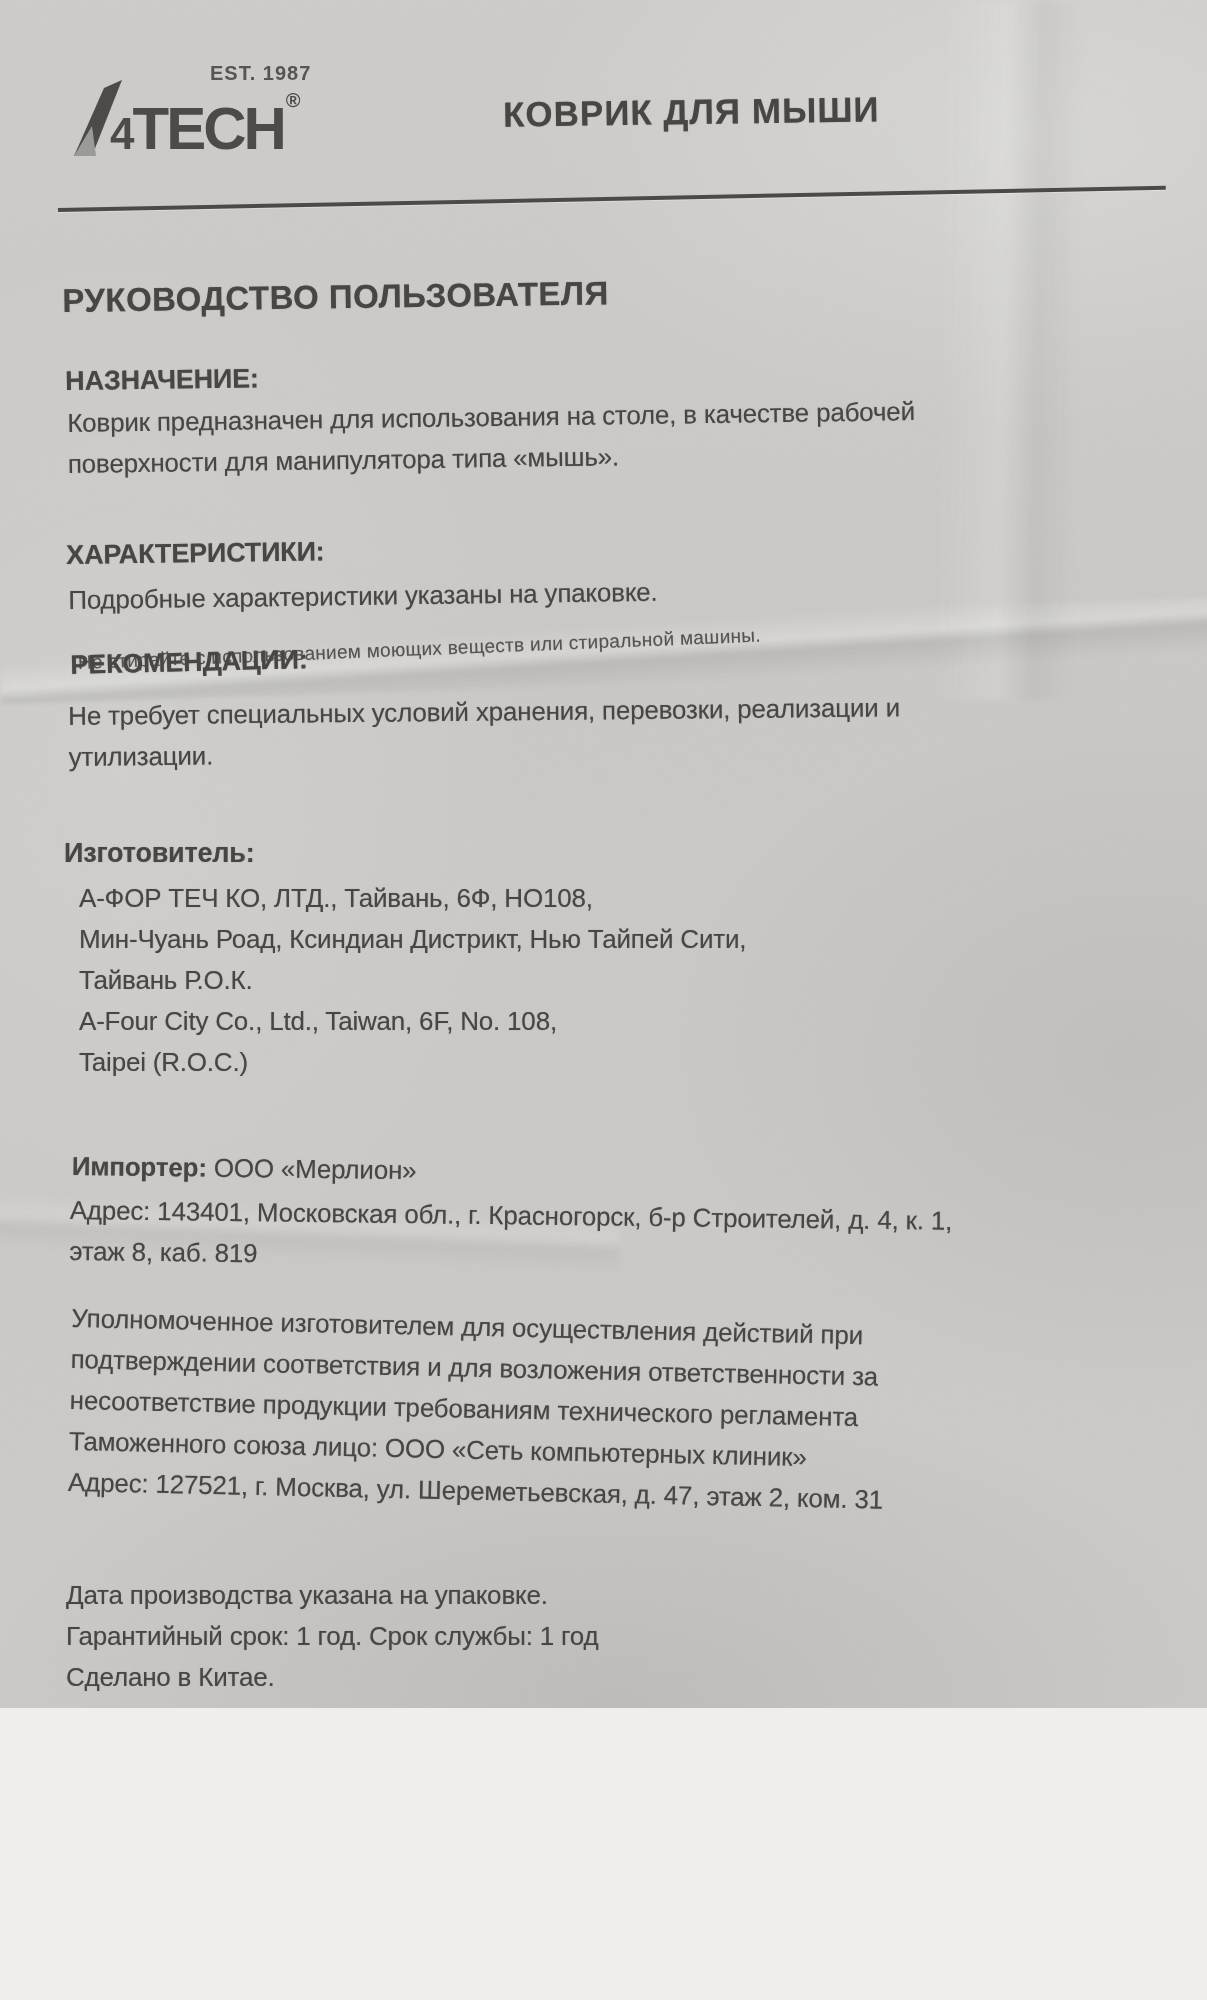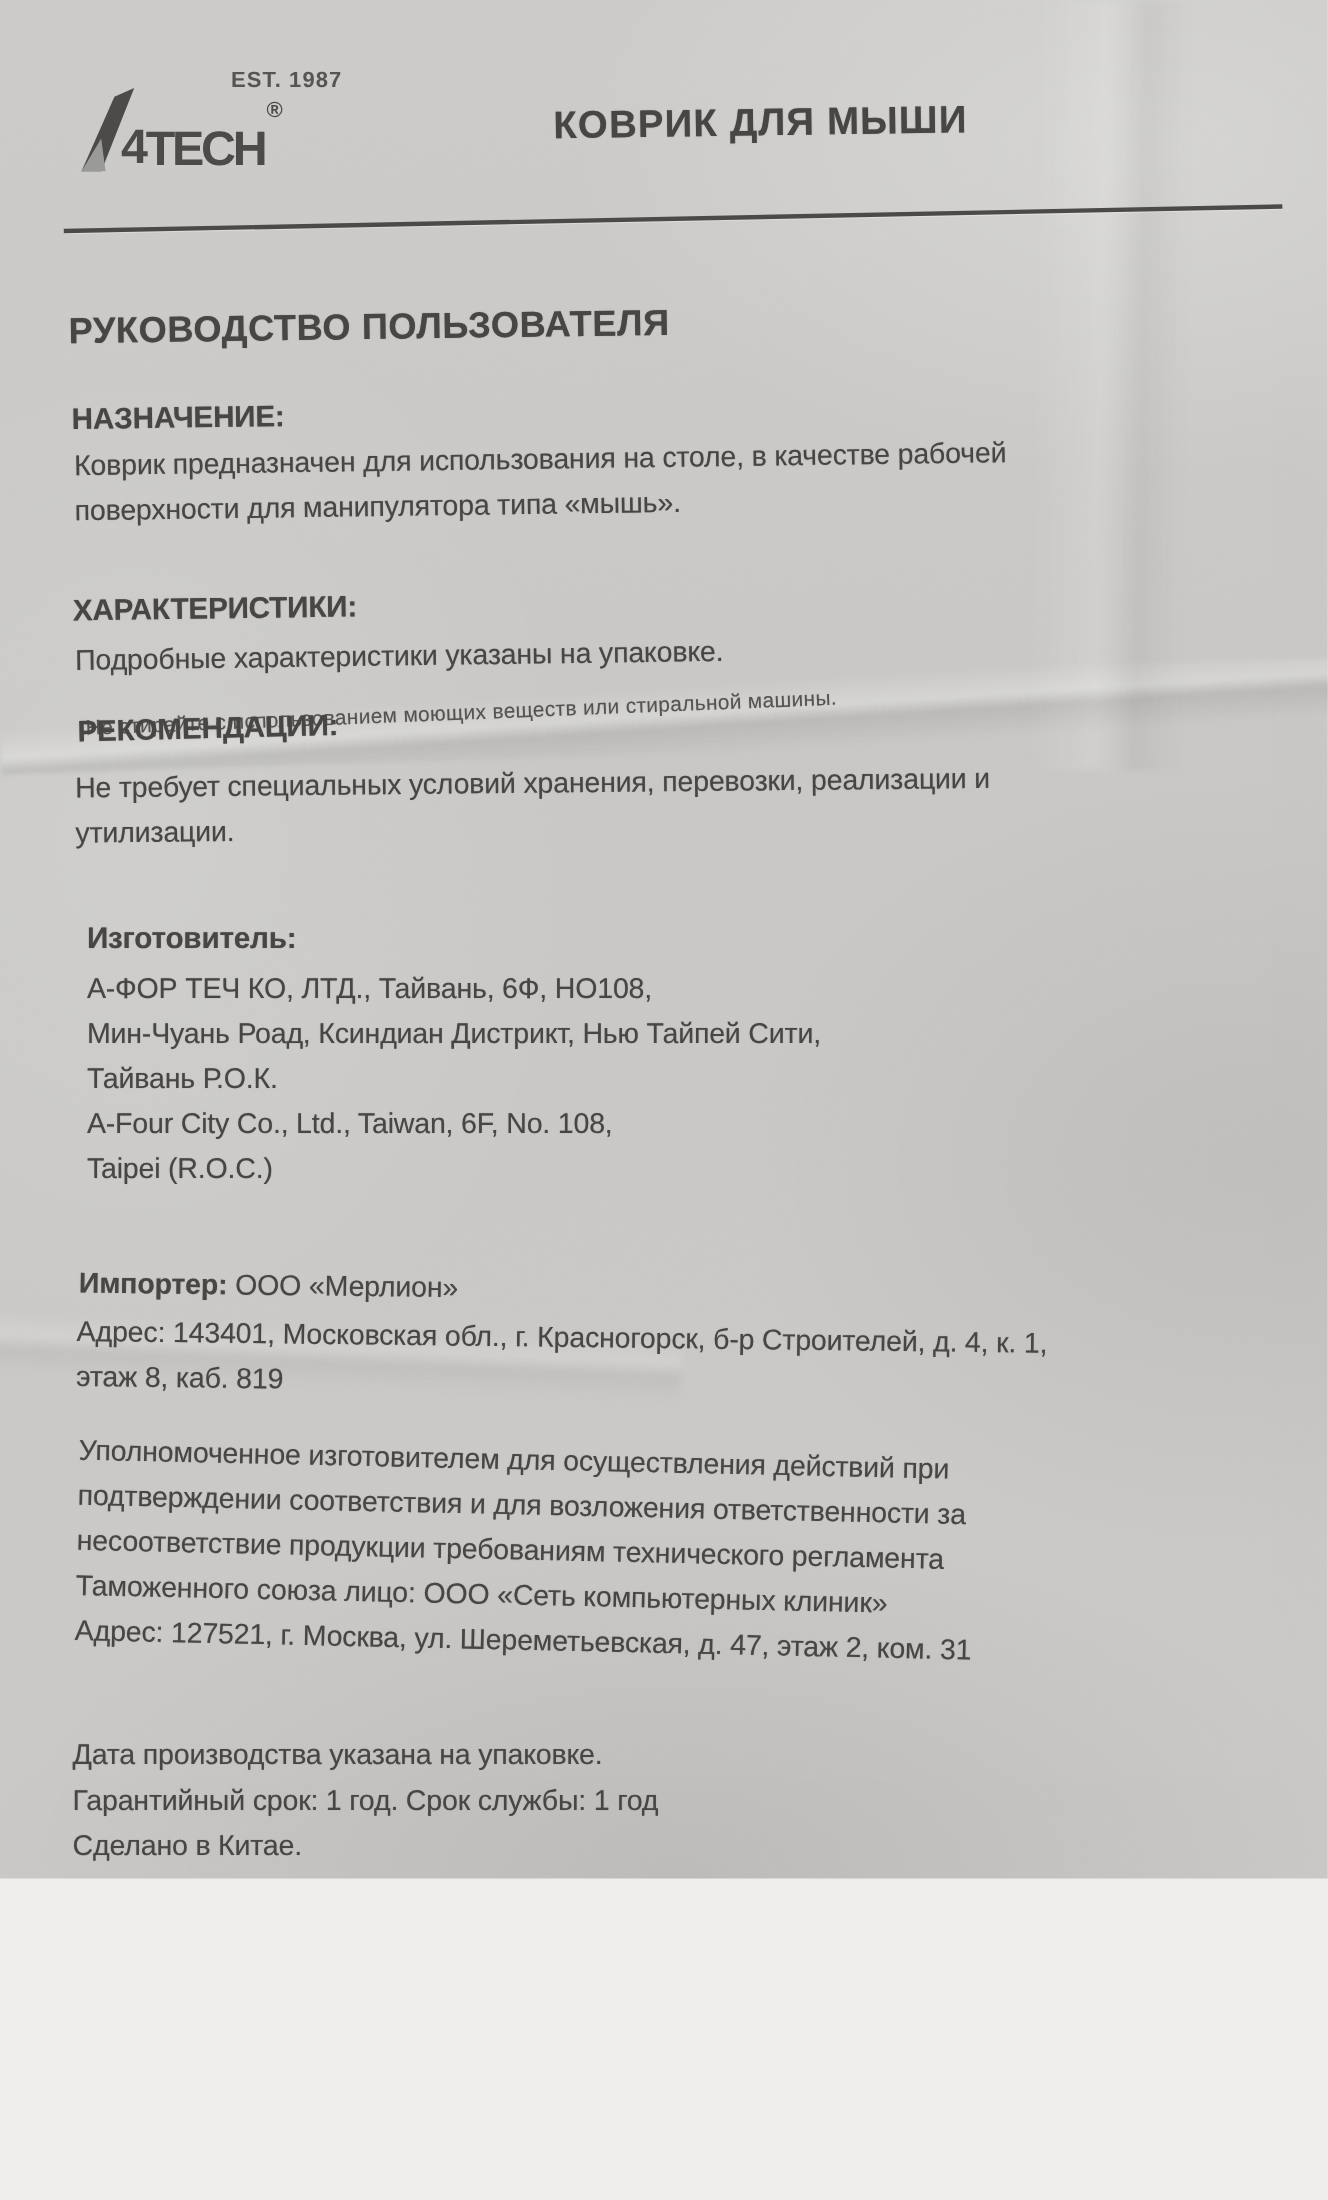--- a/index.html
+++ b/index.html
@@ -44,21 +44,21 @@
     transform:rotate(-0.8deg);text-shadow:0 0 1px rgba(60,58,56,0.5);}
   .divider{position:absolute;left:58px;top:208px;width:1108px;height:4px;background:#4b4a48;
     transform:rotate(-1.15deg);transform-origin:left center;box-shadow:0 1px 0 rgba(255,255,255,0.3);}
   
   .logo{position:absolute;left:62px;top:62px;width:340px;height:120px;color:#4c4b49;}
   .logo-est{position:absolute;left:148px;top:0;font-size:20px;letter-spacing:1px;font-weight:bold;
     color:#565553;}
   .logo-row{position:absolute;left:0;top:18px;display:flex;align-items:flex-end;}
   .logo-a{width:62px;height:76px;}
   .logo-4{font-size:44px;font-weight:900;line-height:1;margin-left:-14px;letter-spacing:-2px;}
-  .logo-tech{font-size:44px;font-weight:900;line-height:0.92;letter-spacing:-3px;}
+  .logo-tech{font-size:60px;font-weight:900;line-height:0.92;letter-spacing:-3px;}
   .logo-reg{font-size:20px;font-weight:bold;position:relative;top:-44px;left:2px;}
   .note-overlap{font-size:19px;white-space:nowrap;color:rgba(70,69,67,0.85);
     transform:rotate(-2.3deg);transform-origin:left center;letter-spacing:0.3px;
     text-shadow:0 0 1px rgba(80,78,76,0.4);}
   .tilt-up{transform:rotate(-0.8deg);transform-origin:left top;}
   .tilt-dn{transform:rotate(1.25deg);transform-origin:left top;}
   .tilt-dn-sm{transform:rotate(0.7deg);transform-origin:left top;}
   .bold{font-weight:bold;}
 </style>
 </head>
@@ -114,21 +114,21 @@
     <div class="blk h tilt-up" style="left:66px;top:540px;">ХАРАКТЕРИСТИКИ:</div>
     <div class="blk line tilt-up" style="left:68px;top:580px;">Подробные характеристики указаны на упаковке.</div>
 
     <div class="blk note-overlap" style="left:78px;top:652px;z-index:1;">Не стирайте с использованием моющих веществ или стиральной машины.</div>
     <div class="blk h" style="left:70px;top:650px;z-index:2;transform:rotate(-1.4deg);transform-origin:left top;">РЕКОМЕНДАЦИИ:</div>
     <div class="blk" style="left:68px;top:696px;transform:rotate(-0.6deg);transform-origin:left top;">
       <div class="line">Не требует специальных условий хранения, перевозки, реализации и</div>
       <div class="line">утилизации.</div>
     </div>
 
-    <div class="blk h" style="left:79px;top:838px;">Изготовитель:</div>
+    <div class="blk h" style="left:64px;top:838px;">Изготовитель:</div>
     <div class="blk" style="left:79px;top:878px;">
       <div class="line">А-ФОР ТЕЧ КО, ЛТД., Тайвань, 6Ф, НО108,</div>
       <div class="line">Мин-Чуань Роад, Ксиндиан Дистрикт, Нью Тайпей Сити,</div>
       <div class="line">Тайвань Р.О.К.</div>
       <div class="line bold" style="font-weight:normal;">A-Four City Co., Ltd., Taiwan, 6F, No. 108,</div>
       <div class="line">Taipei (R.O.C.)</div>
     </div>
 
     <div class="blk line tilt-dn-sm" style="left:72px;top:1146px;"><span class="bold">Импортер:</span><span> ООО «Мерлион»</span></div>
     <div class="blk tilt-dn-sm" style="left:70px;top:1190px;">

